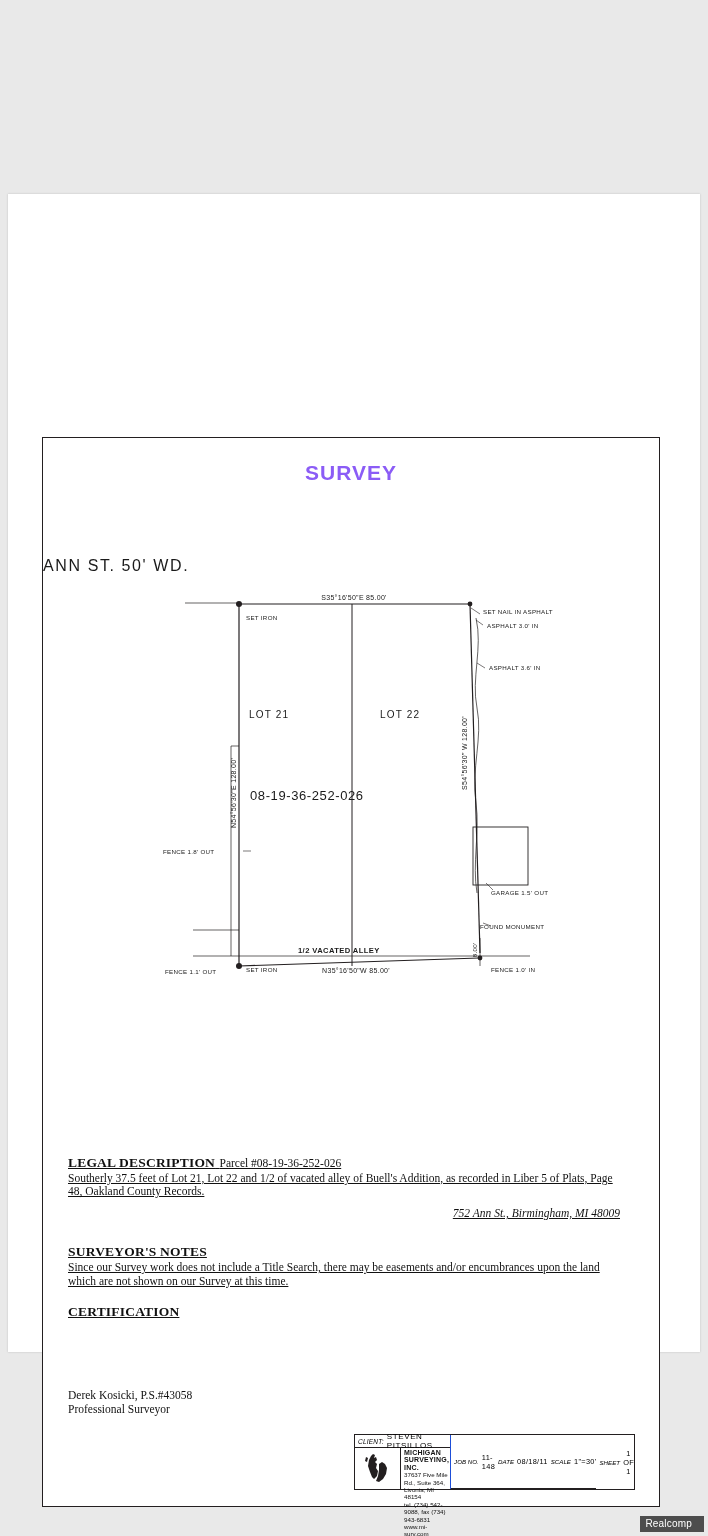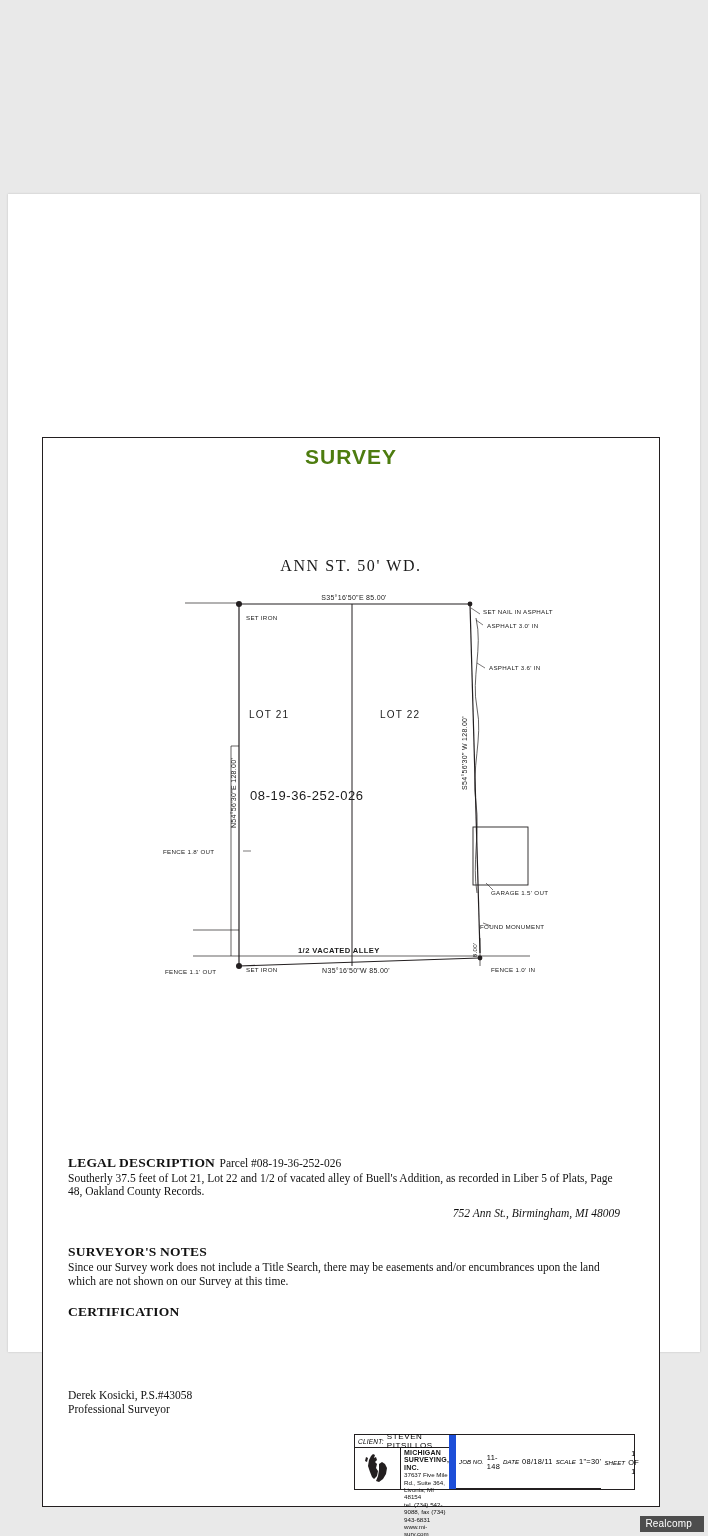--- a/index.html
+++ b/index.html
@@ -35,57 +35,58 @@
     top: 243px;
     width: 618px;
     height: 1070px;
     border: 1px solid #231f20;
     background: #ffffff;
     box-sizing: border-box;
   }
   .survey-title {
     position: absolute;
     left: 0;
-    top: 7px;
+    top: 23px;
     width: 100%;
     text-align: center;
     font-size: 21px;
     font-weight: bold;
     letter-spacing: 1px;
-    color: #4d7c0f;
+    color: #8b5cf6;
     font-family: "Liberation Sans", sans-serif;
   }
   .street-title {
     position: absolute;
     left: 0;
     top: 119px;
     width: 100%;
-    text-align: center;
+    text-align: left;
     font-size: 16px;
     letter-spacing: 1.6px;
     color: #1a1a1a;
-    font-family: Liberation Serif, serif;
+    font-family: Liberation Sans, sans-serif;
   }
   
   .drawing {
     position: absolute;
     left: 0;
     top: 140px;
     width: 616px;
     height: 500px;
   }
   .drawing svg { display: block; }
 
   
   .textblock {
     position: absolute;
     left: 25px;
     top: 715px;
     width: 560px;
     color: #111;
+    text-decoration: underline;
   }
   .tb-head {
     font-family: "Liberation Serif", serif;
     font-size: 13.5px;
     font-weight: bold;
     letter-spacing: .2px;
     margin: 0;
     display: inline;
   }
   .tb-head-inline {
@@ -126,21 +127,21 @@
     width: 281px;
     height: 56px;
     border: 1px solid #231f20;
     box-sizing: border-box;
     display: flex;
     font-family: "Liberation Sans", sans-serif;
   }
   .tb-left {
     width: 194px;
     box-sizing: border-box;
-    border-right: 7px solid #1d4ed8;
+    border-right: 1px solid #1d4ed8;
     position: relative;
   }
   .tb-client {
     height: 13px;
     border-bottom: 1px solid #231f20;
     box-sizing: border-box;
     display: flex;
     align-items: center;
     padding-left: 3px;
     font-size: 7px;

